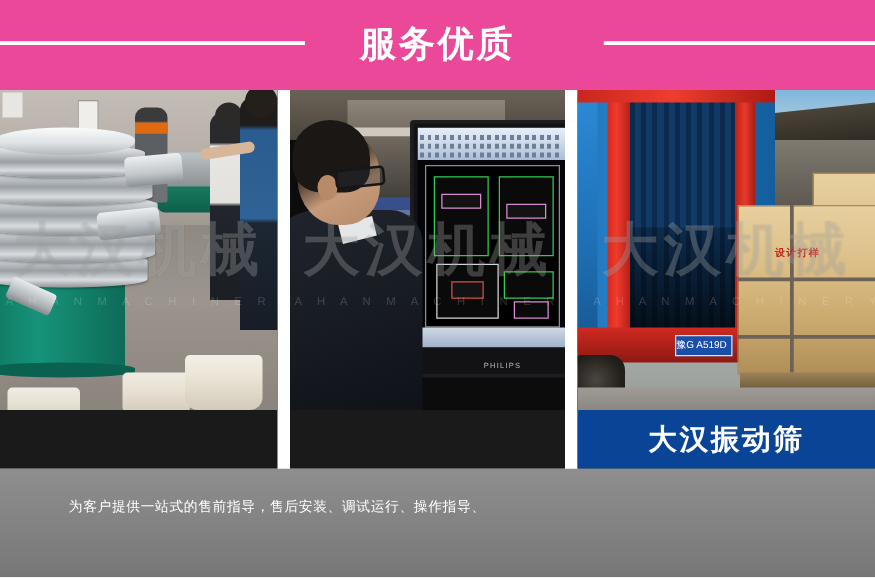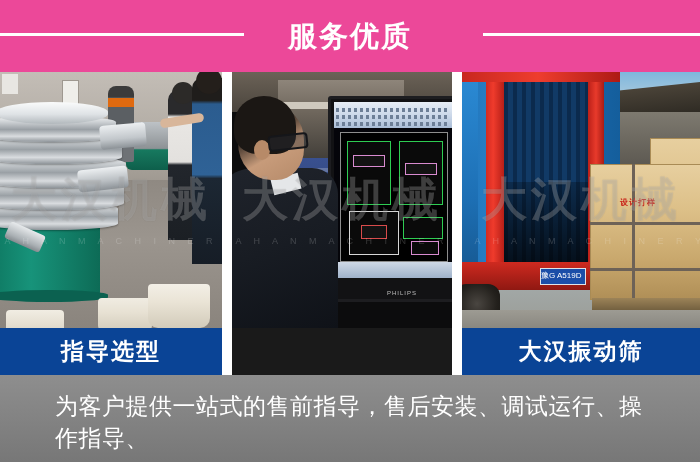--- a/index.html
+++ b/index.html
@@ -426,21 +426,21 @@
     left:0; top:375px;
     width:700px;
     height:87px;
     background: linear-gradient(180deg,#8e8e8e 0%,#848484 45%,#777777 100%);
   }
   .footer-text {
     position:absolute;
     left:55px; top:15px;
     width:600px;
     color:#ffffff;
-    font-size:23px;
+    font-size:11px;
     line-height:32px;
     letter-spacing:0.5px;
   }
   .footer-text span { display:block; }
 </style>
 </head>
 <body>
 
 <div class="page">
 
@@ -479,21 +479,20 @@
         <div class="pB-head"></div>
         <div class="arm"></div>
         <div class="bucket1"></div>
         <div class="bucket2"></div>
         <div class="bucket3"></div>
         <div class="watermark">
           <span>大汉机械</span>
           <small>D A H A N   M A C H I N E R Y</small>
         </div>
       </div>
-      <div class="caption">指导选型</div>
     </div>
 
     <div class="gap"></div>
 
     <div class="panel p2">
       <div class="photo ph2">
         <div class="room-top"></div>
         <div class="shelf"></div>
         <div class="shelf-bar"></div>
         <div class="paper"></div>

